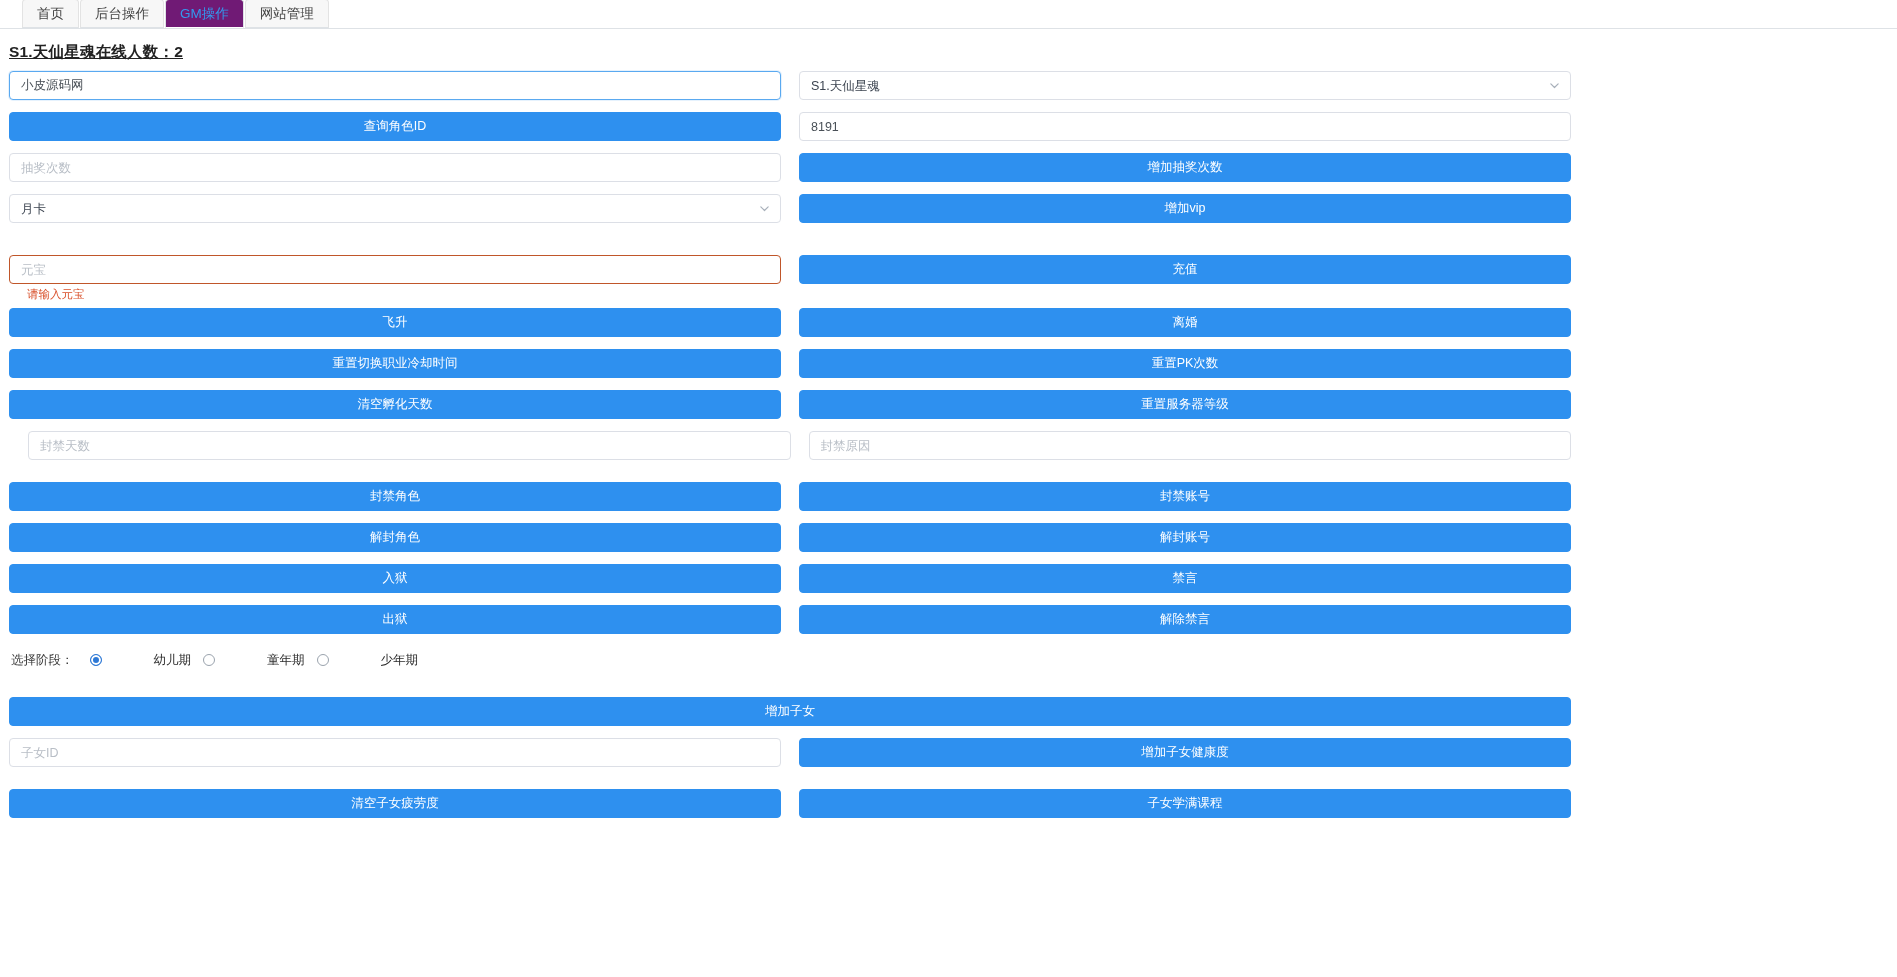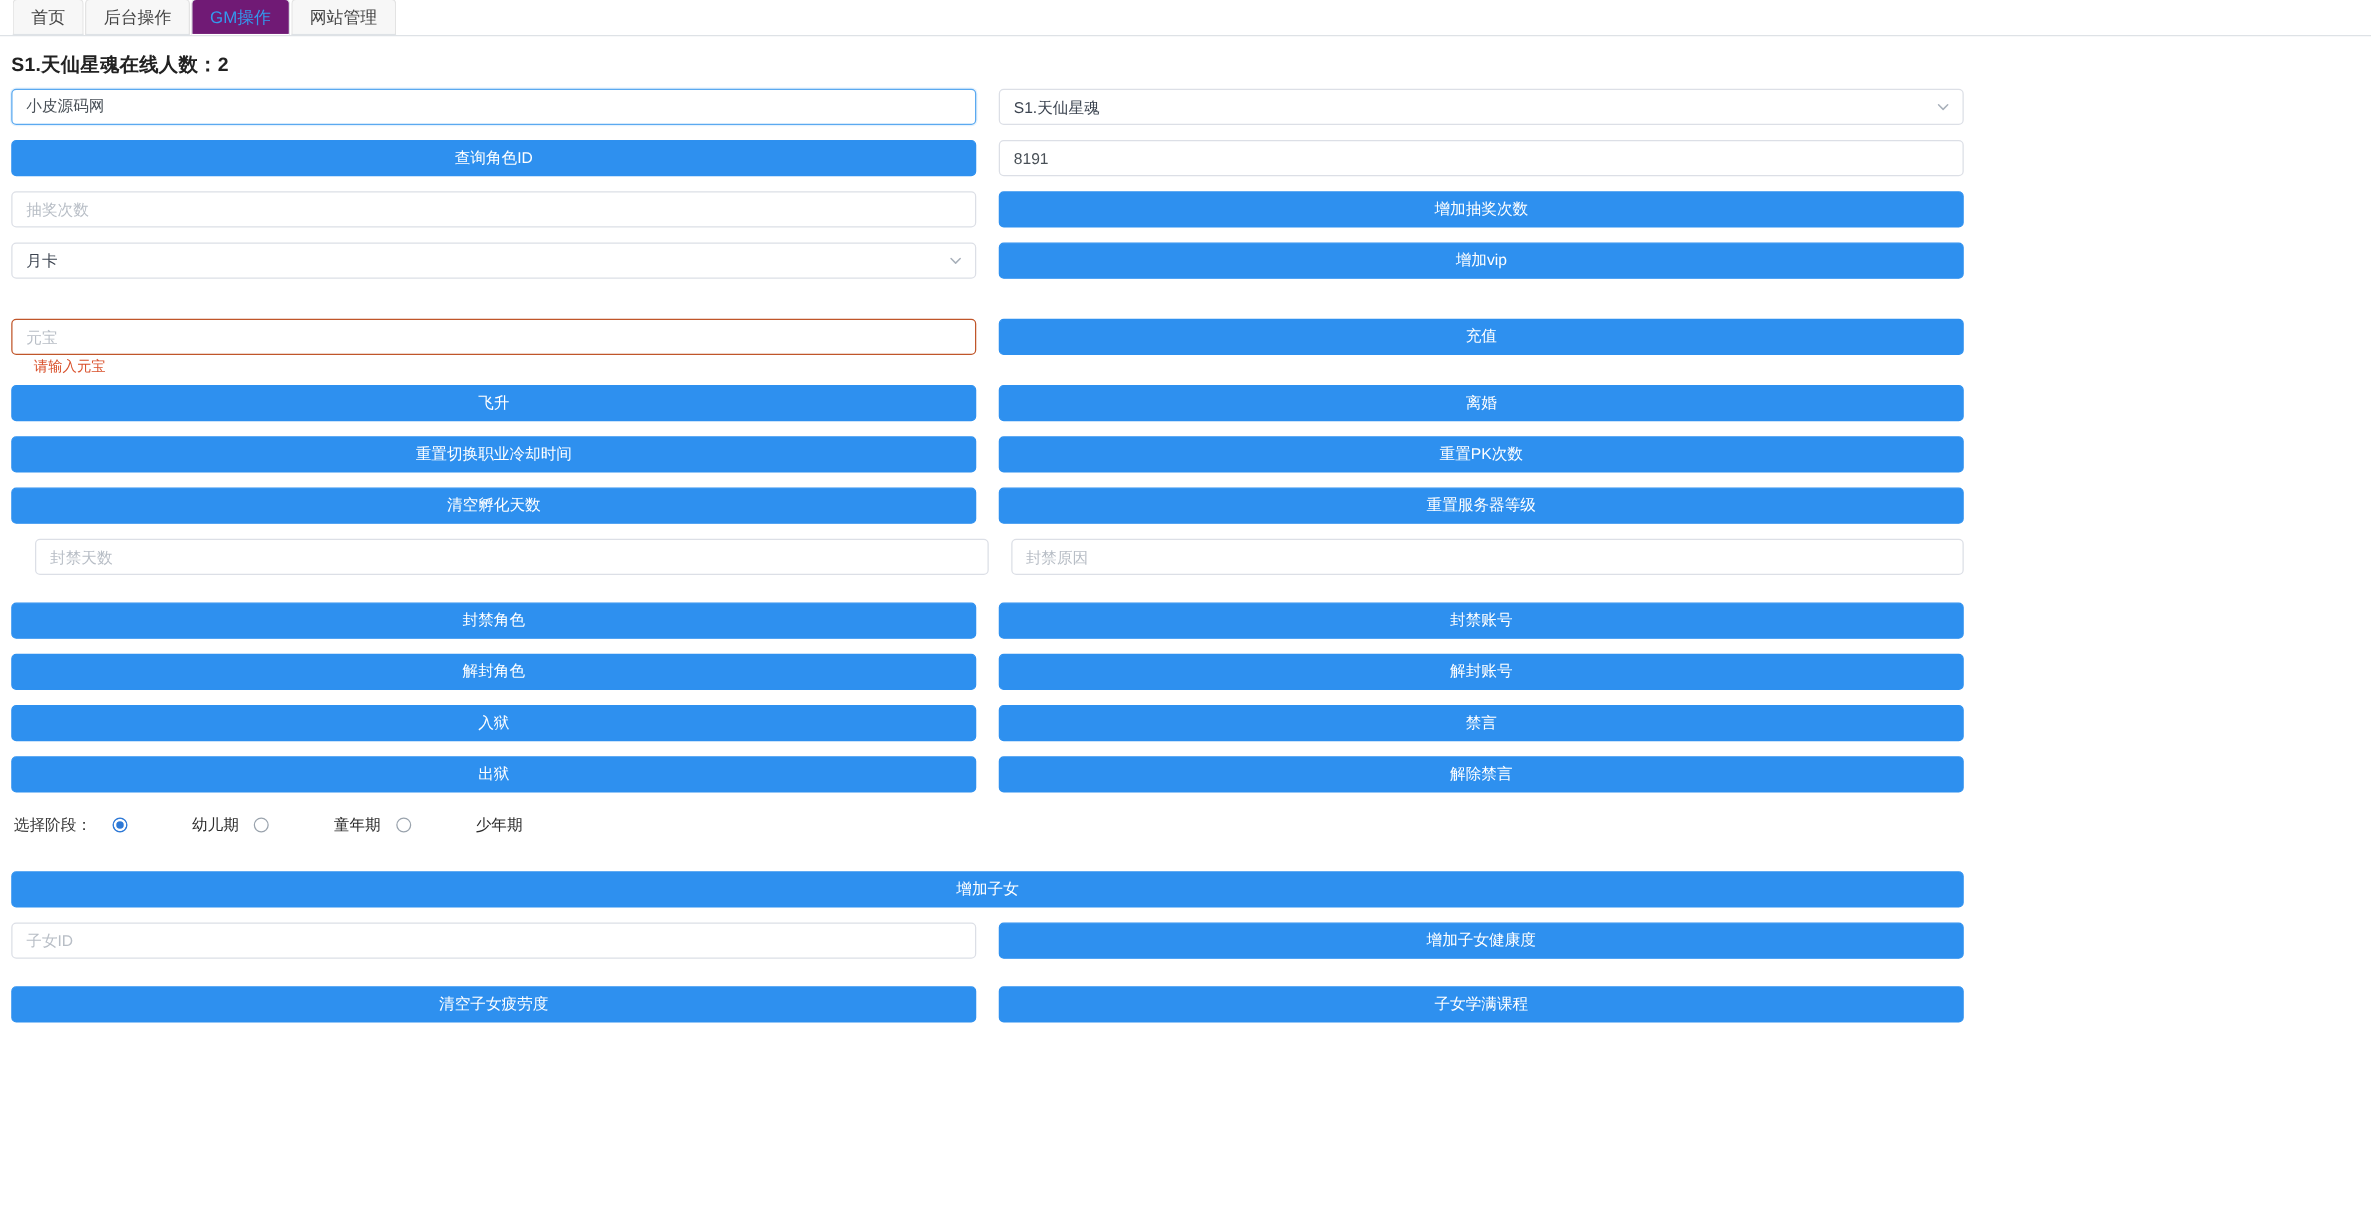--- a/index.html
+++ b/index.html
@@ -11,21 +11,21 @@
     font-family: "Liberation Sans", "DejaVu Sans", sans-serif;
     overflow: hidden;
   }
   .page { width: 1897px; height: 977px; position: relative; background:#fff; }
 
   
   .tabbar {
     position: relative;
     height: 29px;
     border-bottom: 1px solid #dee2e6;
-    padding-left: 10px;
+    padding-left: 22px;
     display: flex;
     align-items: flex-end;
   }
   .tab {
     font-size: 13.5px;
     line-height: 1;
     padding: 7px 14px 7px 14px;
     height: 29px;
     display: flex;
     align-items: center;
@@ -45,20 +45,21 @@
     border-color: #dee2e6 #dee2e6 #ffffff;
   }
 
   
   .heading {
     font-size: 15.5px;
     font-weight: bold;
     color: #222;
     padding: 13px 0 8px 9px;
     letter-spacing: 0.2px;
+    text-decoration: underline;
   }
 
   
   .container { padding: 0 9px 0 9px; width: 1580px; }
   .row {
     display: flex;
     width: 1562px;
     margin-bottom: 12px;
   }
   .col {

